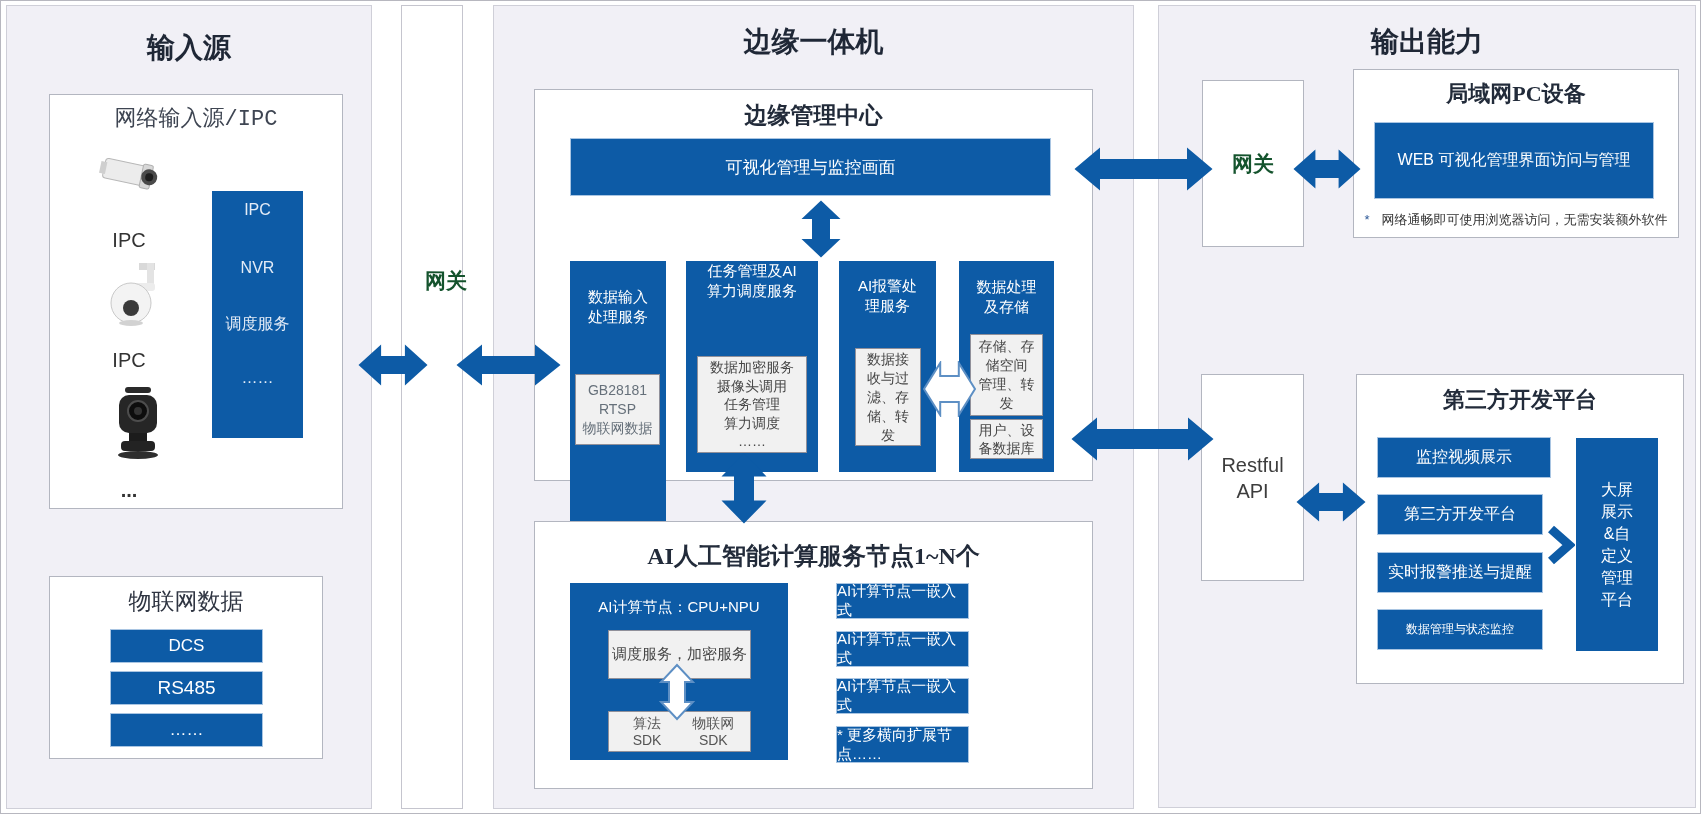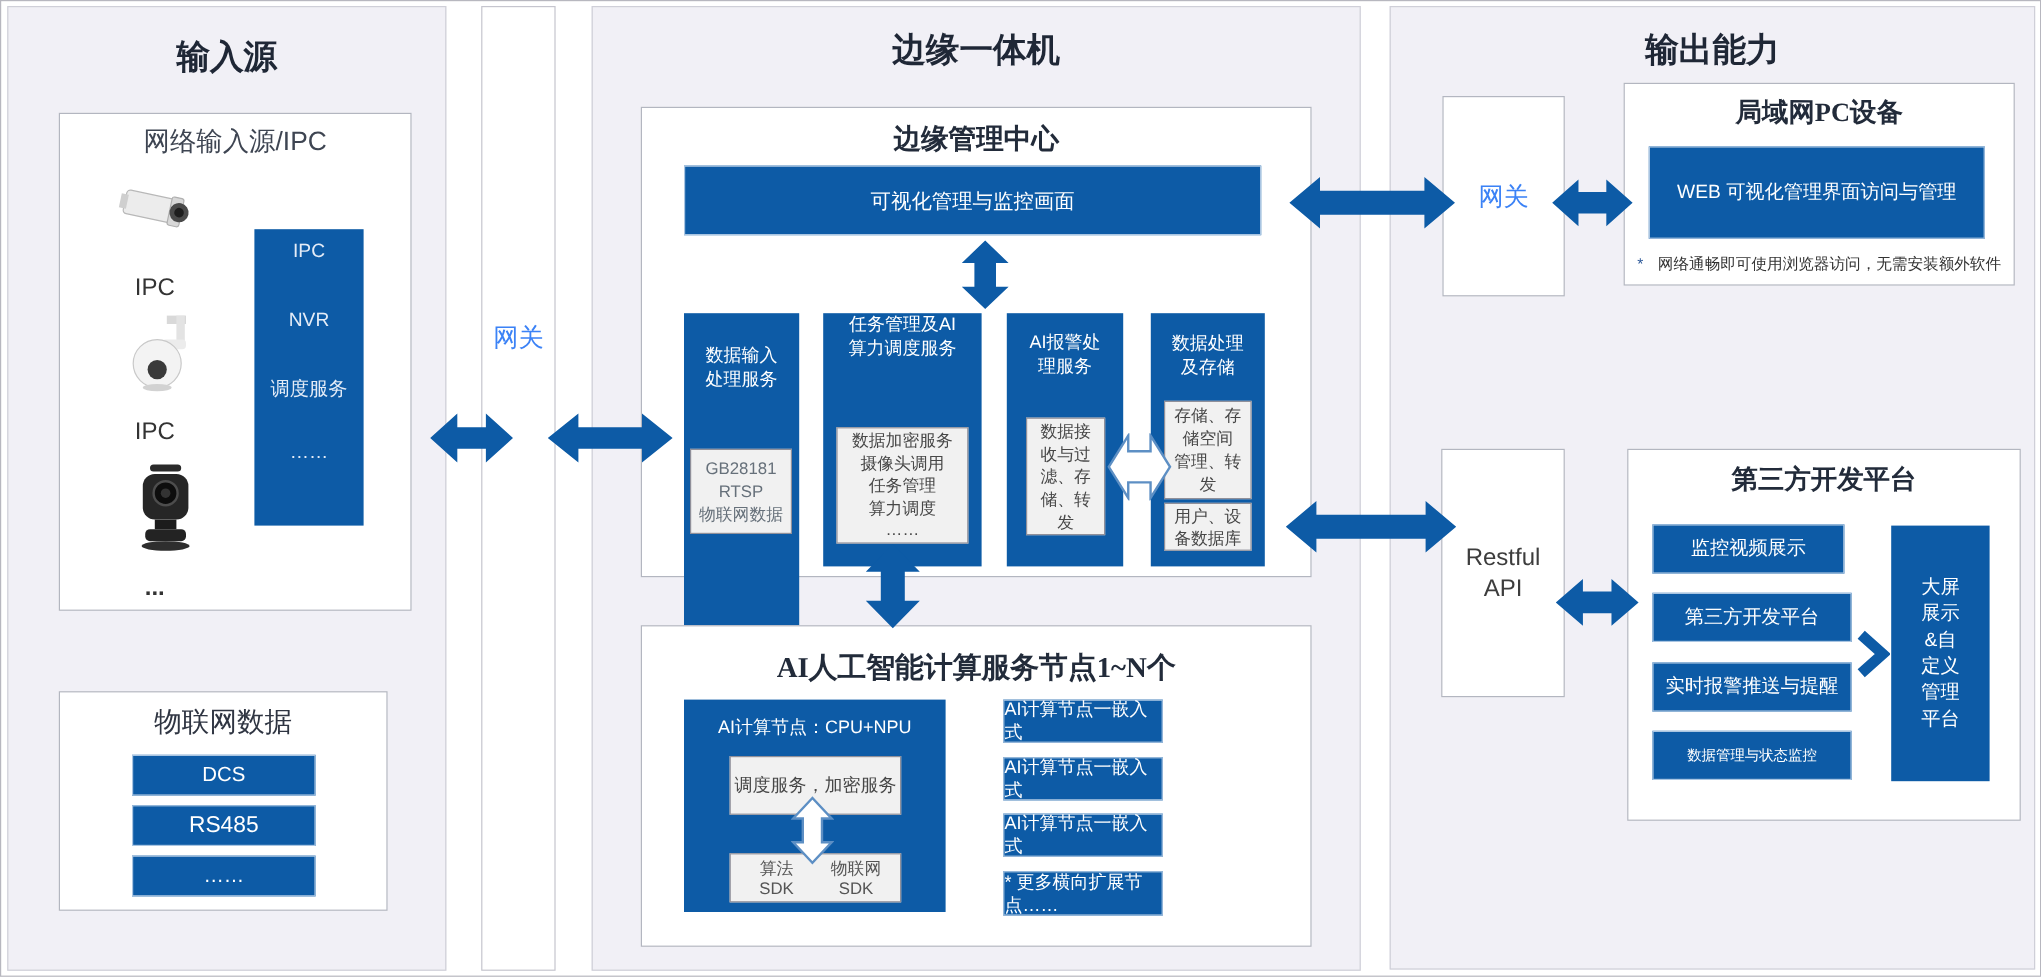--- a/index.html
+++ b/index.html
@@ -8,22 +8,22 @@
 .abs{position:absolute}
 .panel{background:#f1f0f6;border:1px solid #cfcfd8}
 .wbox{background:#fff;border:1px solid #b3b6c0}
 .bbox{background:#0d5ba6}
 .bluebar{background:#0d5ba6;border:1px solid #a9c5e2;color:#fff;display:flex;align-items:center;justify-content:center}
 .inner{background:#f1f1f1;border:1px solid #90909a;color:#474747;display:flex;align-items:center;justify-content:center;text-align:center}
 .pl{white-space:pre-line}
 .ctr{display:flex;align-items:center;justify-content:center;text-align:center}
 .t1{font-family:"Liberation Serif","DejaVu Serif",serif;font-weight:700;font-size:28px;color:#1f2736;text-align:center}
 .t2{font-family:"Liberation Serif","DejaVu Serif",serif;font-weight:700;font-size:23px;color:#222b3a;text-align:center}
-.t3{font-family:Liberation Sans, sans-serif;font-weight:400;font-size:22px;color:#3e4552;text-align:center}
-.gwt{font-family:"Liberation Serif","DejaVu Serif",serif;font-weight:400;font-size:21px;color:#3b82f6;text-align:center}
+.t3{font-family:Liberation Mono, monospace;font-weight:400;font-size:22px;color:#3e4552;text-align:center}
+.gwt{font-family:"Liberation Serif","DejaVu Serif",serif;font-weight:700;font-size:21px;color:#14532d;text-align:right}
 .svctitle{color:#fff;font-size:15px;line-height:20px;text-align:center;width:100%}
 .listitem{color:#e4ecf7;font-size:16px;text-align:center;width:100%;display:block}
 .iplabel{font-size:20px;color:#333;text-align:center}
 svg{display:block}
 </style>
 </head>
 <body>
 
 <div id="stage">
 
@@ -162,21 +162,21 @@
   <div class="abs bluebar" style="left:1373px;top:121px;width:280px;height:77px;font-size:16px">WEB 可视化管理界面访问与管理</div>
   <div class="abs" style="left:1362px;top:210px;width:306px;text-align:center;font-size:13px;color:#333">
     <span style="color:#2b5797;margin-right:12px">*</span><span>网络通畅即可使用浏览器访问，无需安装额外软件</span>
   </div>
 
   <div class="abs wbox ctr pl" style="left:1200px;top:373px;width:103px;height:207px;font-size:20px;line-height:26px;color:#3d3d3d">Restful
 API</div>
 
   <div class="abs wbox" style="left:1355px;top:373px;width:328px;height:310px"></div>
   <div class="abs t2" style="left:1355px;top:384px;width:328px;font-size:22px">第三方开发平台</div>
-  <div class="abs bluebar" style="left:1376px;top:436px;width:160px;height:41px;font-size:16px">监控视频展示</div>
+  <div class="abs bluebar" style="left:1376px;top:436px;width:174px;height:41px;font-size:16px">监控视频展示</div>
   <div class="abs bluebar" style="left:1376px;top:493px;width:166px;height:41px;font-size:16px">第三方开发平台</div>
   <div class="abs bluebar" style="left:1376px;top:551px;width:166px;height:41px;font-size:16px">实时报警推送与提醒</div>
   <div class="abs bluebar" style="left:1376px;top:608px;width:166px;height:41px;font-size:12px">数据管理与状态监控</div>
   <div class="abs" style="left:1544px;top:523px;width:30px;height:42px">
     <svg width="30" height="42" viewBox="0 0 30 42">
         <polyline points="6,5 24,21 6,37" fill="none" stroke="#0d5ba6" stroke-width="9"></polyline>
       </svg>
   </div>
   <div class="abs bbox ctr pl" style="left:1575px;top:437px;width:82px;height:213px;color:#fff;font-size:16px;line-height:22px">大屏
 展示

